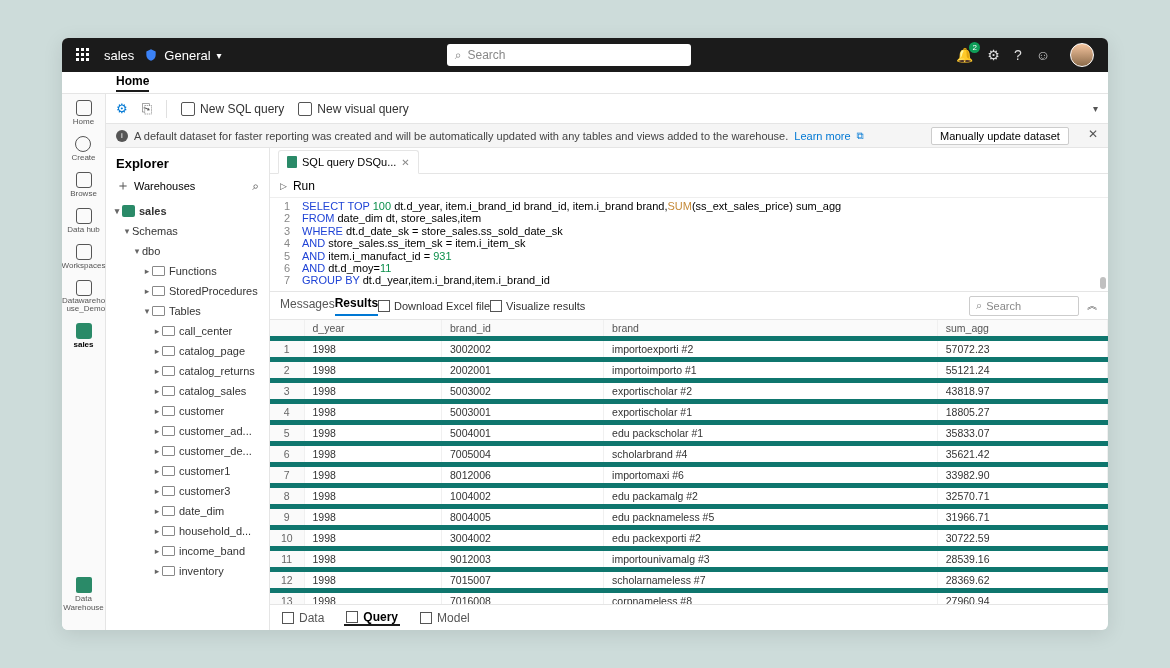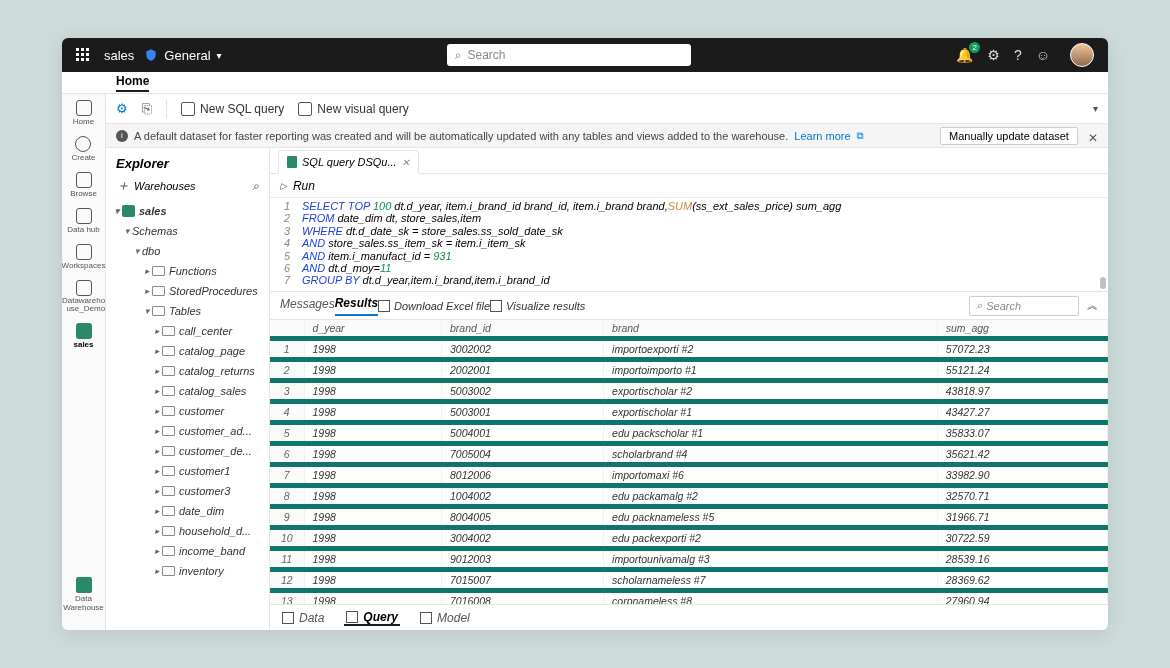--- a/index.html
+++ b/index.html
@@ -43,26 +43,26 @@
     .toolbar .tbtn { display: flex; align-items: center; gap: 5px; cursor: pointer; }
     .toolbar .tico { width: 14px; height: 14px; border: 1.2px solid #555; border-radius: 2px; }
     .toolbar .gear-ico { color: #0078d4; font-size: 13px; }
     .toolbar .chev-right { margin-left: auto; font-size: 10px; color: #555; }
 
     
     .info-banner { height: 24px; background: #f5f5f5; display: flex; align-items: center; padding: 0 10px; font-size: 11px; color: #444; gap: 6px; border-bottom: 1px solid #e5e5e5; }
     .info-banner .info-ico { width: 12px; height: 12px; border-radius: 50%; background: #555; color: #fff; font-size: 8px; display: flex; align-items: center; justify-content: center; }
     .info-banner .learn-more { color: #0078d4; }
     .info-banner .ext-ico { font-size: 10px; color: #0078d4; }
-    .info-banner .right { margin-left: auto; display: flex; align-items: flex-end; gap: 10px; }
+    .info-banner .right { margin-left: auto; display: flex; align-items: flex-start; gap: 19px; }
     .info-banner .manual-btn { border: 1px solid #ccc; background: #fff; padding: 2px 8px; font-size: 11px; border-radius: 2px; }
     .info-banner .close-x { font-size: 12px; color: #555; cursor: pointer; }
 
     
-    .workspace { flex: 1; display: flex; min-height: 0; font-style: italic; }
+    .workspace { flex: 1; display: flex; min-height: 0; }
 
     
     .explorer { width: 164px; border-right: 1px solid #e5e5e5; display: flex; flex-direction: column; font-size: 12px; }
     .explorer .ex-title { font-weight: 700; font-size: 13px; padding: 8px 10px 4px; }
     .explorer .ex-toolbar { display: flex; align-items: center; justify-content: space-between; padding: 2px 10px 6px; }
     .explorer .ex-toolbar .add { display: flex; align-items: center; gap: 4px; font-size: 11px; cursor: pointer; }
     .explorer .ex-toolbar .plus { font-size: 14px; color: #555; }
     .explorer .ex-toolbar .search-i { font-size: 12px; color: #555; }
     .explorer .tree { flex: 1; overflow-y: auto; padding-bottom: 10px; }
     .explorer .tree-row { display: flex; align-items: center; height: 20px; font-size: 11px; color: #333; white-space: nowrap; overflow: hidden; text-overflow: ellipsis; }
@@ -433,21 +433,21 @@
                     <td>1998</td>
                     <td>5003002</td>
                     <td>exportischolar #2</td>
                     <td class="sum">43818.97</td>
                   </tr>
                   <tr>
                     <td class="rownum">4</td>
                     <td>1998</td>
                     <td>5003001</td>
                     <td>exportischolar #1</td>
-                    <td class="sum">43427.27</td>
+                    <td class="sum">18805.27</td>
                   </tr>
                   <tr>
                     <td class="rownum">5</td>
                     <td>1998</td>
                     <td>5004001</td>
                     <td>edu packscholar #1</td>
                     <td class="sum">35833.07</td>
                   </tr>
                   <tr>
                     <td class="rownum">6</td>

